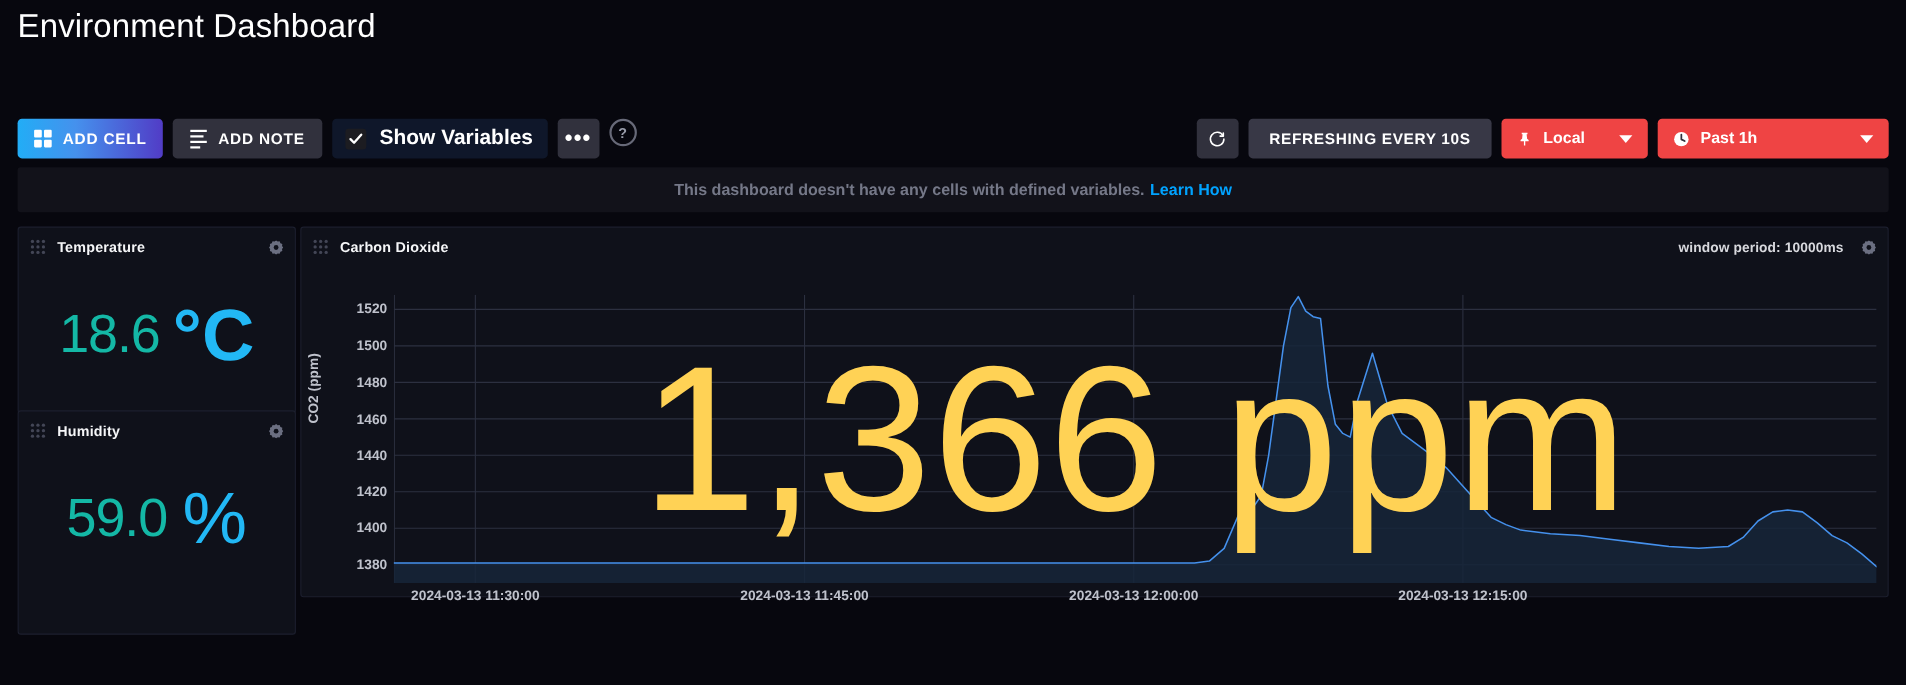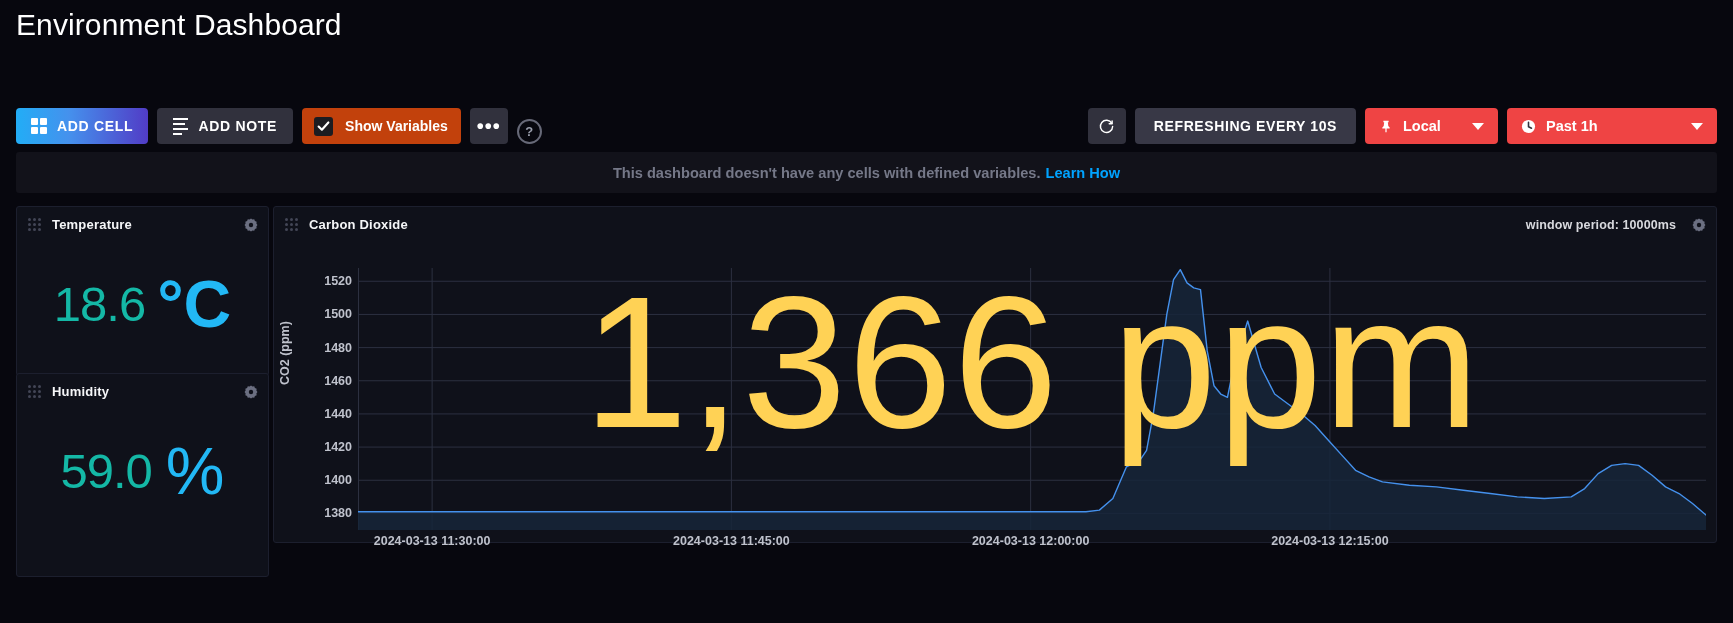--- a/index.html
+++ b/index.html
@@ -16,21 +16,21 @@
   
   .page-title {
     position: absolute; left: 16px; top: 8px;
     font-size: 30px; font-weight: 400; color: #ffffff;
     letter-spacing: 0.1px;
   }
 
   
   .toolbar {
     position: absolute; left: 16px; top: 108px;
-    display: flex; align-items: flex-end; gap: 9px;
+    display: flex; align-items: flex-start; gap: 9px;
   }
   .toolbar-right {
     position: absolute; right: 16px; top: 108px;
     display: flex; align-items: center; gap: 9px;
   }
   .btn {
     height: 36px; border-radius: 4px;
     display: flex; align-items: center; gap: 10px;
     padding: 0 16px;
     font-size: 14.5px; color: #ffffff;
@@ -39,21 +39,21 @@
   }
   .btn-add-cell {
     background: linear-gradient(90deg, #22adf6 0%, #4591ed 40%, #513cc6 100%);
     font-weight: bold; letter-spacing: 0.7px; font-size: 14px;
     padding: 0 15px;
   }
   .btn-add-note {
     background: #31313d; font-weight: bold; letter-spacing: 0.7px; font-size: 14px;
   }
   .btn-show-vars {
-    background: #c2410c; font-weight: bold; font-size: 14px;
+    background: #0f172a; font-weight: bold; font-size: 19px;
     padding: 0 13px 0 12px; gap: 12px;
   }
   .btn-annotations { background: #31313d; padding: 0 16px 0 14px; gap: 14px; font-weight: bold; font-size: 14.5px;}
   .btn-square { width: 38px; padding: 0; justify-content: center; }
   .btn-icon-only { background: #31313d; }
   .btn-help {
     width: 25px; height: 25px; border-radius: 50%;
     background: transparent; border: 2px solid #676978;
     color: #999dab; font-weight: bold; font-size: 13px;
     display: flex; align-items: center; justify-content: center;
@@ -164,21 +164,21 @@
   .x-tick {
     position: absolute; font-size: 12.5px; font-weight: bold;
     color: #bfc2cc; transform: translateX(-50%); white-space: nowrap;
   }
   .plot {
     position: absolute; left: 84px; top: 26px;
     width: 1348px; height: 262px;
   }
   .big-overlay {
     position: absolute; left: 84px; top: 26px; width: 1348px; height: 262px;
-    display: flex; justify-content: center;
+    display: flex; align-items: center; justify-content: center;
     pointer-events: none;
   }
   .big-overlay span {
     font-size: 188px; font-weight: 300; color: #ffd255;
     line-height: 1; letter-spacing: 1px; white-space: nowrap;
   }
 </style>
 </head>
 <body>
 

